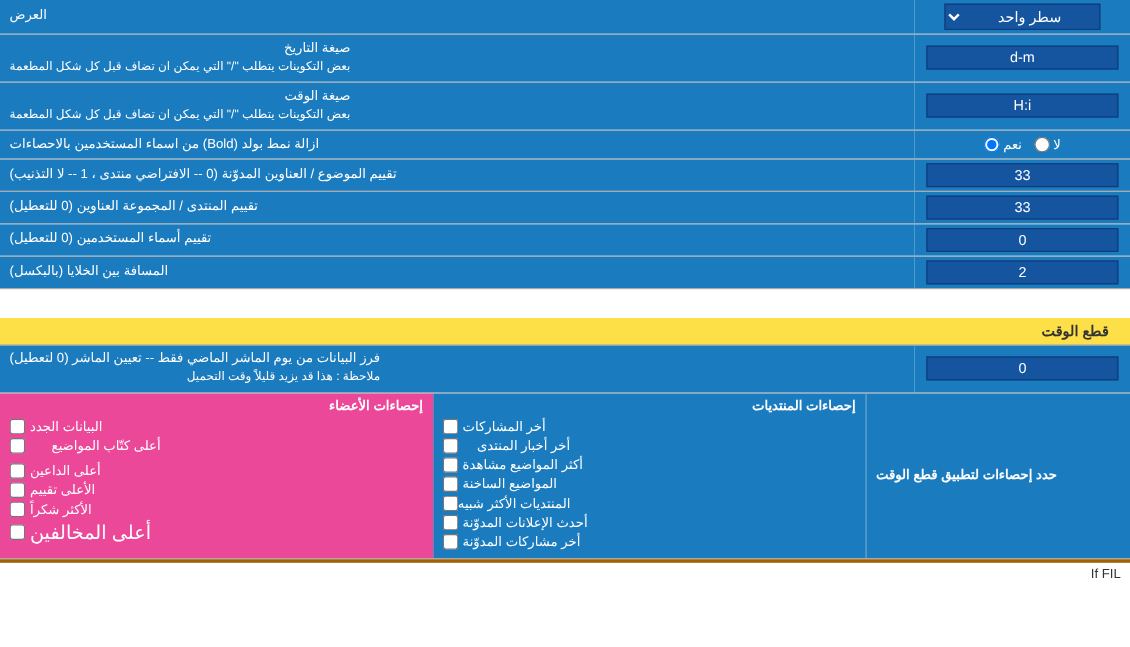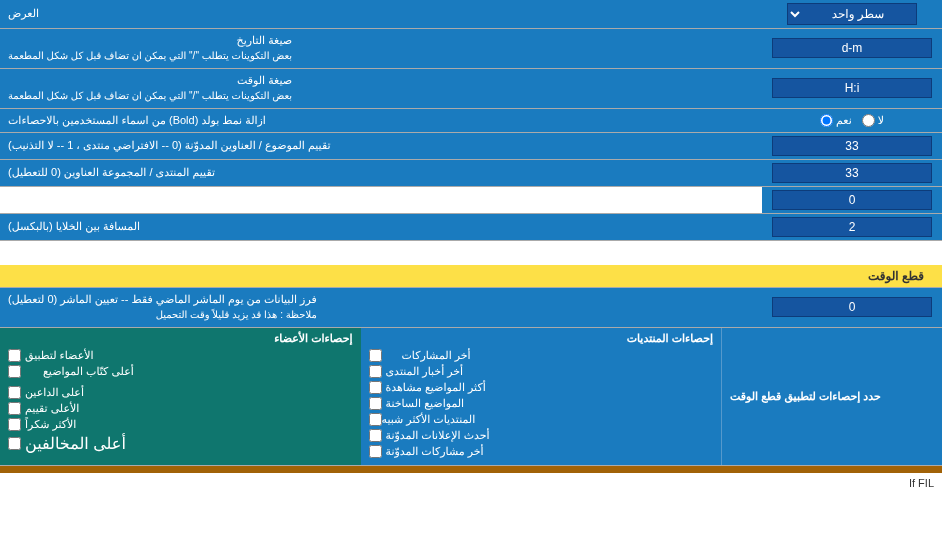--- a/index.html
+++ b/index.html
@@ -145,20 +145,21 @@
   <div class="input-cell">
     <input type="text" value="33" style="">
   </div>
   <div class="label-cell">تقييم المنتدى / المجموعة العناوين (0 للتعطيل)</div>
 </div>
 
 <div class="row">
   <div class="input-cell">
     <input type="text" value="0" style="">
   </div>
+  <div class="label-cell">تقييم أسماء المستخدمين (0 للتعطيل)</div>
 </div>
 
 <div class="row">
   <div class="input-cell">
     <input type="text" value="2" style="">
   </div>
   <div class="label-cell">المسافة بين الخلايا (بالبكسل)</div>
 </div>
 
 <div class="section-header-row">
@@ -173,25 +174,25 @@
     <span>فرز البيانات من يوم الماشر الماضي فقط -- تعيين الماشر (0 لتعطيل)<br><span style="font-size:10px;">ملاحظة : هذا قد يزيد قليلاً وقت التحميل</span></span>
   </div>
 </div>
 
 <div class="row" style="align-items:stretch;">
 
   <div class="label-cell" style="min-width:220px; max-width:220px; flex:none; font-weight:bold;">حدد إحصاءات لتطبيق قطع الوقت</div>
 
   <div style="flex:1; background:#1a7bbf; padding:4px 8px; border-right:1px solid #5599cc;">
     <div style="color:#fff; font-weight:bold; text-align:right; margin-bottom:4px; font-size:11px;">إحصاءات المنتديات</div>
-    <div style="display:flex;align-items:flex-start;gap:20px;justify-content:flex-end;margin-bottom:3px;">
+    <div style="display:flex;align-items:flex-start;gap:4px;justify-content:flex-end;margin-bottom:3px;">
       <span style="color:#fff;font-size:11px;">أخر المشاركات</span>
       <input type="checkbox" style="">
     </div>
-    <div style="display:flex;align-items:center;gap:4px;justify-content:flex-end;margin-bottom:3px;">
+    <div style="display:flex;align-items:center;gap:16px;justify-content:flex-end;margin-bottom:3px;">
       <span style="color:#fff;font-size:11px;">أخر أخبار المنتدى</span>
       <input type="checkbox" style="">
     </div>
     <div style="display:flex;align-items:center;gap:4px;justify-content:flex-end;margin-bottom:3px;">
       <span style="color:#fff;font-size:11px;">أكثر المواضيع مشاهدة</span>
       <input type="checkbox" style="">
     </div>
     <div style="display:flex;align-items:center;gap:4px;justify-content:flex-end;margin-bottom:3px;">
       <span style="color:#fff;font-size:11px;">المواضيع الساخنة</span>
       <input type="checkbox" style="">
@@ -203,24 +204,24 @@
     <div style="display:flex;align-items:center;gap:4px;justify-content:flex-end;margin-bottom:3px;">
       <span style="color:#fff;font-size:11px;">أحدث الإعلانات المدوّنة</span>
       <input type="checkbox" style="">
     </div>
     <div style="display:flex;align-items:center;gap:4px;justify-content:flex-end;margin-bottom:3px;">
       <span style="color:#fff;font-size:11px;">أخر مشاركات المدوّنة</span>
       <input type="checkbox" style="">
     </div>
   </div>
 
-  <div style="flex:1; background:#0f766e; padding:4px 8px;">
+  <div style="flex:1; background:#ec4899; padding:4px 8px;">
     <div style="color:#fff; font-weight:bold; text-align:right; margin-bottom:4px; font-size:11px;">إحصاءات الأعضاء</div>
     <div style="display:flex;align-items:center;gap:4px;justify-content:flex-end;margin-bottom:3px;">
-      <span style="color:#fff;font-size:11px;">الأعضاء لتطبيق</span>
+      <span style="color:#fff;font-size:11px;">البيانات الجدد</span>
       <input type="checkbox" style="">
     </div>
     <div style="display:flex;align-items:flex-end;gap:22px;justify-content:flex-end;margin-bottom:8px;">
       <span style="color:#fff;font-size:11px;">أعلى كتّاب المواضيع</span>
       <input type="checkbox" style="">
     </div>
     <div style="display:flex;align-items:center;gap:4px;justify-content:flex-end;margin-bottom:3px;">
       <span style="color:#fff;font-size:11px;">أعلى الداعين</span>
       <input type="checkbox" style="">
     </div>
@@ -232,15 +233,15 @@
       <span style="color:#fff;font-size:11px;">الأكثر شكراً</span>
       <input type="checkbox" style="">
     </div>
     <div style="display:flex;align-items:center;gap:4px;justify-content:flex-end;margin-bottom:3px;">
       <span style="color:#fff;font-size:16px;">أعلى المخالفين</span>
       <input type="checkbox" style="">
     </div>
   </div>
 </div>
 
-<div style="padding:4px 8px; background:#fff; font-size:11px; color:#333; border-top:7px solid #a16207;">
+<div style="padding:4px 8px; background:#fff; font-size:11px; color:#333; border-top:3px solid #a16207;">
   <span>If FIL</span>
 </div>
 
 </body></html>

